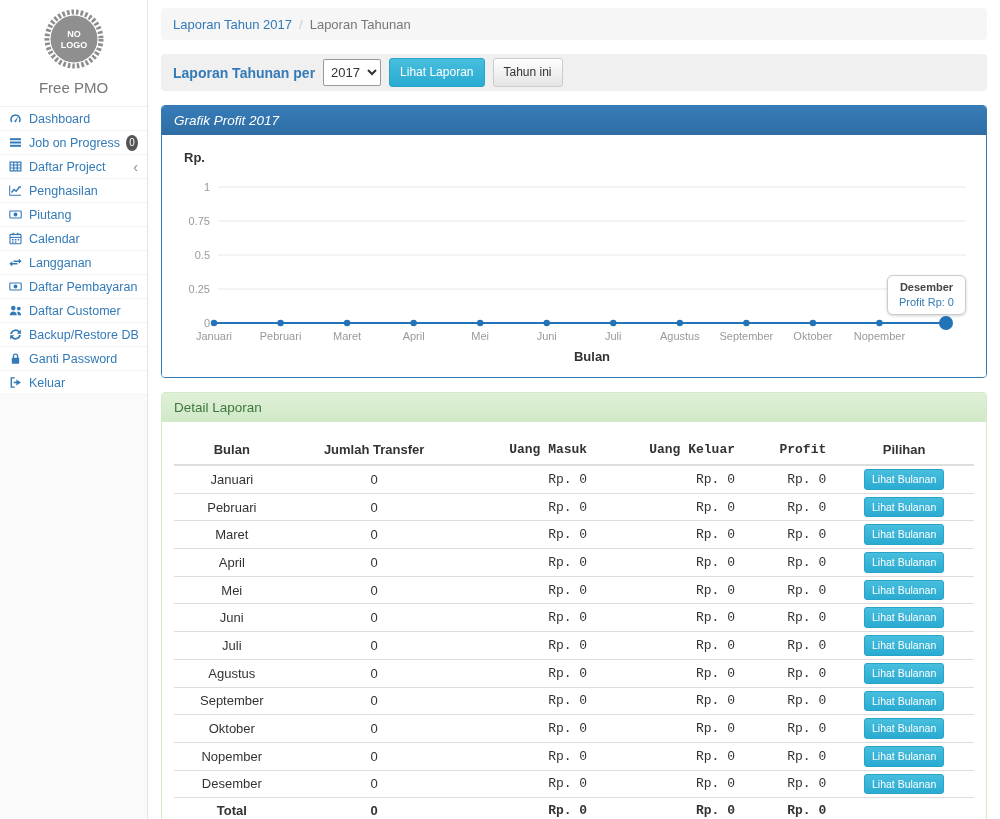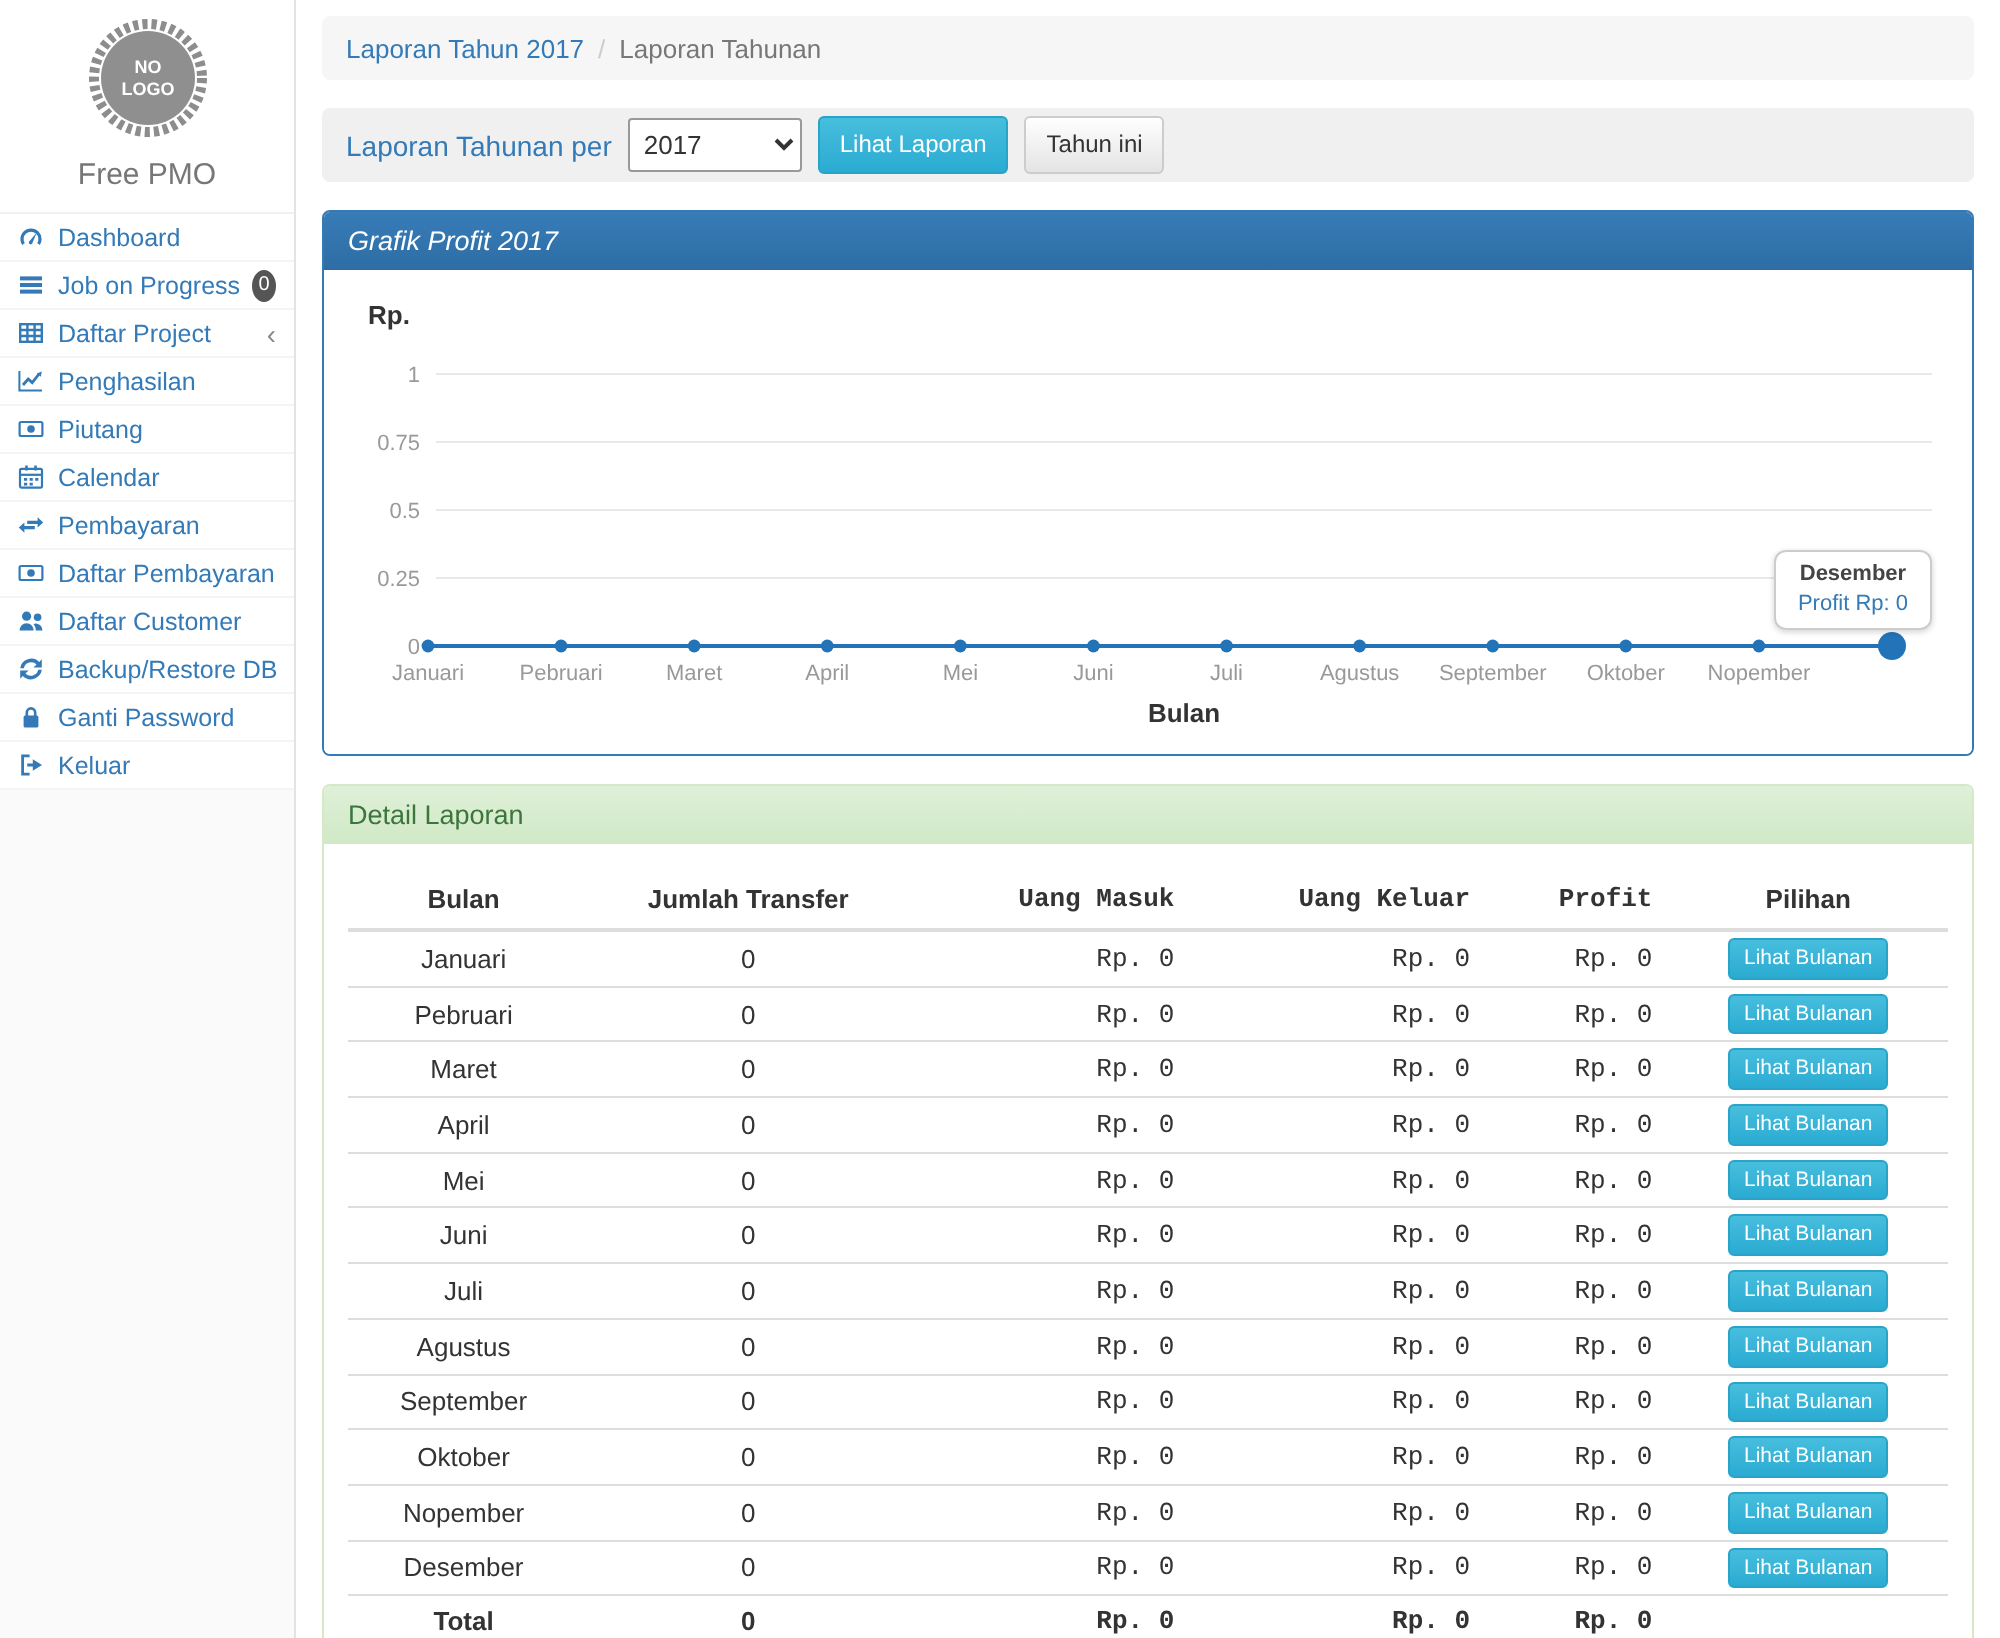--- a/index.html
+++ b/index.html
@@ -42,23 +42,23 @@
     display:flex; gap:7px; align-items:center; height:32px;
   }
   .breadcrumb a { color:#337ab7; text-decoration:none; }
   .bc-sep { color:#ccc; }
   .bc-current { color:#777; }
 
   .toolbar {
     margin-top:14px; background:#f0f0f0; border-radius:4px;
     padding:4px 12px; height:37px; display:flex; align-items:center; gap:8px;
   }
-  .toolbar-label { color:#337ab7; font-weight:normal; font-size:14px; }
+  .toolbar-label { color:#337ab7; font-weight:bold; font-size:14px; }
   .year-select {
-    height:27px; width:87px; border:1px solid #999; border-radius:2px;
+    height:27px; width:58px; border:1px solid #999; border-radius:2px;
     background:#fff; font-size:13px; font-family:inherit; padding:2px 3px; color:#333;
   }
   .btn { display:inline-block; border-radius:3px; font-size:12px; padding:5px 10px;
          cursor:pointer; font-family:inherit; line-height:1.4; }
   .btn-info {
     color:#fff; border:1px solid #28a4c9;
     background:linear-gradient(to bottom,#47bedd 0,#2aabd2 100%);
   }
   .btn-default {
     color:#333; border:1px solid #ccc;
@@ -182,21 +182,21 @@
             </svg>
           </span>
           <span class="mi-label">Calendar</span>
         </li>
         <li class="menu-item">
           <span class="icon">
             <svg viewBox="0 0 13 13">
               <path d="M3.2 5.2V7h5.2v1.6H3.2v1.8L.4 7.8zM9.8 7.8V6H4.6V4.4h5.2V2.6l2.8 2.6z"></path>
             </svg>
           </span>
-          <span class="mi-label">Pembayaran</span>
+          <span class="mi-label">Langganan</span>
         </li>
         <li class="menu-item">
           <span class="icon">
             <svg viewBox="0 0 13 13">
               <rect x="0.8" y="3" width="11.4" height="7" rx="0.8" fill="none" stroke="currentColor" stroke-width="1.1"></rect>
               <circle cx="6.5" cy="6.5" r="1.9"></circle>
             </svg>
           </span>
           <span class="mi-label">Daftar Pembayaran</span>
         </li>

